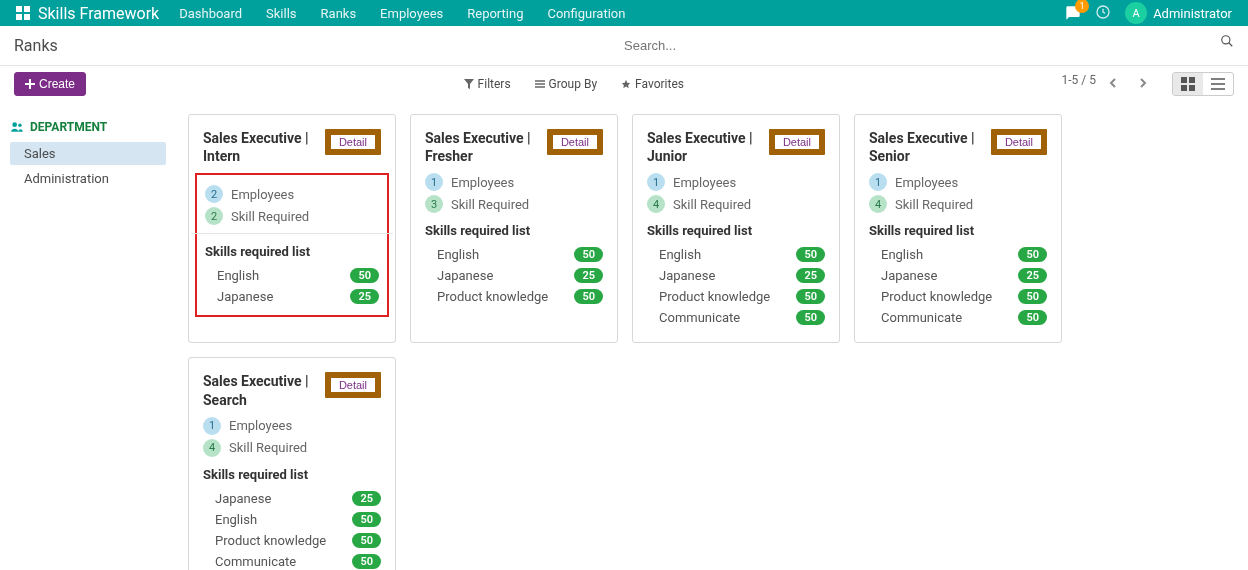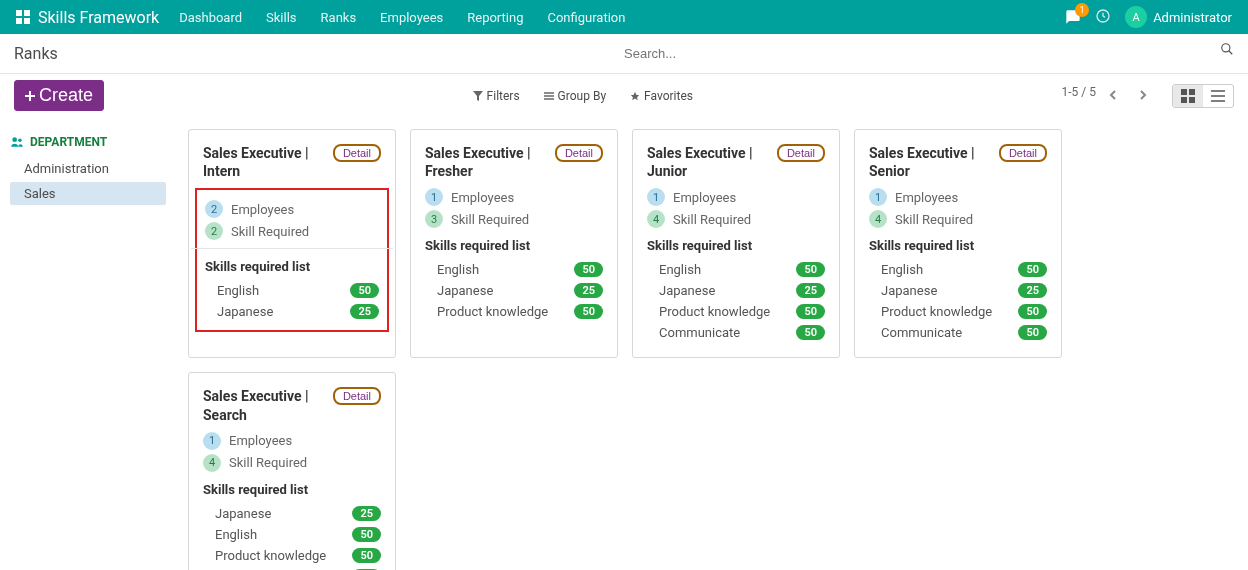--- a/index.html
+++ b/index.html
@@ -1,55 +1,55 @@
 <!DOCTYPE html>
 <html><head>
 <meta charset="utf-8">
 <style>
 * { box-sizing: border-box; margin: 0; padding: 0; }
 body { font-family: -apple-system, BlinkMacSystemFont, "Segoe UI", Roboto, sans-serif; font-size: 13px; color: #4c4c4c; background: #fff; }
 
-.topbar { background: #00a09d; height: 34px; display: flex; align-items: center; padding: 0 16px; color: #fff; }
+.topbar { background: #00a09d; height: 26px; display: flex; align-items: center; padding: 0 16px; color: #fff; }
 .topbar .apps-icon { display: inline-flex; margin-right: 8px; }
 .topbar .brand { font-size: 16px; font-weight: 400; margin-right: 20px; color: #fff; }
 .topbar .navmenu { display: flex; gap: 24px; }
 .topbar .navmenu span { color: #e6f5f4; font-size: 13px; cursor: pointer; }
 .topbar .right { margin-left: auto; display: flex; align-items: center; gap: 14px; }
 .topbar .chat-wrap { position: relative; display: inline-flex; }
 .topbar .chat-badge { position: absolute; top: -6px; right: -8px; background: #ff9a00; color: #fff; border-radius: 50%; width: 14px; height: 14px; font-size: 9px; display: flex; align-items: center; justify-content: center; }
 .topbar .avatar { width: 22px; height: 22px; border-radius: 50%; background: #1ccfa0; color: #fff; display: inline-flex; align-items: center; justify-content: center; font-size: 11px; }
 .topbar .user { display: flex; align-items: center; gap: 6px; }
 
 .subbar { border-bottom: 1px solid #e5e5e5; padding: 8px 14px; display: flex; align-items: center; }
 .subbar .page-title { font-size: 16px; color: #4c4c4c; }
 .subbar .search-wrap { margin-left: auto; flex: 0 0 50%; display: flex; border-bottom: 0; position: relative; }
 .subbar .search-input { flex: 1; border: none; outline: none; font-size: 13px; color: #888; padding: 4px 0; background: transparent; }
 .subbar .search-icon { color: #666; cursor: pointer; }
 
 .controlbar { padding: 6px 14px 12px 14px; display: flex; align-items: center; }
-.btn-create { background: #7c2d87; border: 1px solid #7c2d87; color: #fff; padding: 4px 10px; border-radius: 3px; font-size: 18px; cursor: pointer; display: inline-flex; align-items: center; gap: 4px; }
+.btn-create { background: #7c2d87; border: 1px solid #7c2d87; color: #fff; padding: 4px 10px; border-radius: 3px; font-size: 12px; cursor: pointer; display: inline-flex; align-items: center; gap: 4px; }
 .controlbar .filterbar { margin-left: auto; display: flex; align-items: flex-end; gap: 0; }
 .filterbar .filterbtn { padding: 4px 12px; color: #4c4c4c; font-size: 12px; cursor: pointer; display: inline-flex; align-items: center; gap: 4px; background: #fff; }
 .controlbar .pager { margin-left: auto; display: flex; align-items: flex-start; gap: 4px; color: #666; font-size: 12px; }
 .controlbar .pager .nav { padding: 4px 8px; cursor: pointer; color: #888; }
 .controlbar .viewswitch { margin-left: 16px; display: flex; border: 1px solid #ccc; border-radius: 3px; overflow: hidden; }
 .controlbar .viewswitch .vbtn { padding: 4px 8px; cursor: pointer; display: inline-flex; align-items: center; }
 .controlbar .viewswitch .vbtn.active { background: #e9e9e9; }
 
 .main { display: flex; }
 .sidebar { width: 176px; padding: 12px 10px; }
 .sidebar .dept-header { display: flex; align-items: flex-start; gap: 6px; color: #15803d; font-weight: 700; font-size: 12px; text-transform: uppercase; margin-bottom: 8px; }
 .sidebar .dept-item { padding: 4px 6px 4px 14px; font-size: 13px; color: #4c4c4c; cursor: pointer; border-radius: 2px; margin-bottom: 2px; }
 .sidebar .dept-item.selected { background: #d5e6f2; }
 
 .board { flex: 1; padding: 6px 12px 20px 12px; display: flex; flex-wrap: wrap; gap: 14px; align-content: flex-start; }
 .card { width: 208px; border: 1px solid #d8d8d8; border-radius: 3px; padding: 14px 14px 14px 14px; background: #fff; }
 .card .card-top { display: flex; align-items: flex-start; justify-content: space-between; margin-bottom: 8px; }
 .card .card-title { font-size: 14px; font-weight: 700; color: #333; line-height: 1.3; }
-.card .detail-btn { border: 2px solid #a16207; color: #7c2d87; background: #fff; font-size: 11px; padding: 1px 8px; border-radius: 8px; cursor: pointer; }
+.card .detail-btn { border: 6px solid #a16207; color: #7c2d87; background: #fff; font-size: 11px; padding: 1px 8px; border-radius: 1px; cursor: pointer; }
 .card .stat { display: flex; align-items: center; gap: 8px; margin: 4px 0; }
 .card .stat .badge { width: 18px; height: 18px; border-radius: 50%; display: inline-flex; align-items: center; justify-content: center; font-size: 11px; }
 .card .stat .badge.blue { background: #b8def0; color: #2a6f8e; }
 .card .stat .badge.green { background: #b6e3c8; color: #2a7a4a; }
 .card .stat .label { color: #666; font-size: 13px; }
 .card .skills-header { font-weight: 700; color: #333; margin: 10px 0 6px 0; font-size: 13px; }
 .card .skill-row { display: flex; justify-content: space-between; align-items: center; padding: 3px 0 3px 12px; }
 .card .skill-row .sname { color: #555; font-size: 13px; }
 .card .skill-row .sval { background: #28a745; color: #fff; border-radius: 10px; padding: 1px 8px; font-size: 11px; font-weight: 600; min-width: 28px; text-align: right; }
 .card .highlight-box { border: 2px solid #e02020; margin: 0 -8px; padding: 6px 8px 8px 8px; }
@@ -175,22 +175,22 @@
     <div class="dept-header">
       <svg width="14" height="14" viewBox="0 0 24 24" fill="#00a09d">
           <circle cx="8" cy="8" r="4"></circle>
           <circle cx="17" cy="9" r="3"></circle>
           <path d="M2 20c0-3 3-5 6-5s6 2 6 5"></path>
           <path d="M14 20c0-2 2-4 4-4s4 2 4 4"></path>
         </svg>
       <span>DEPARTMENT</span>
     </div>
     <div id="dept-list">
+        <div class="dept-item selected">Sales</div>
         <div class="dept-item">Administration</div>
-        <div class="dept-item selected">Sales</div>
       </div>
   </div>
   <div class="board" id="board">
       <div class="card">
         <div class="card-top">
           <span class="card-title">Sales Executive | Intern</span>
           <button class="detail-btn">Detail</button>
         </div>
         <div class="highlight-box">
           <div class="stat">

